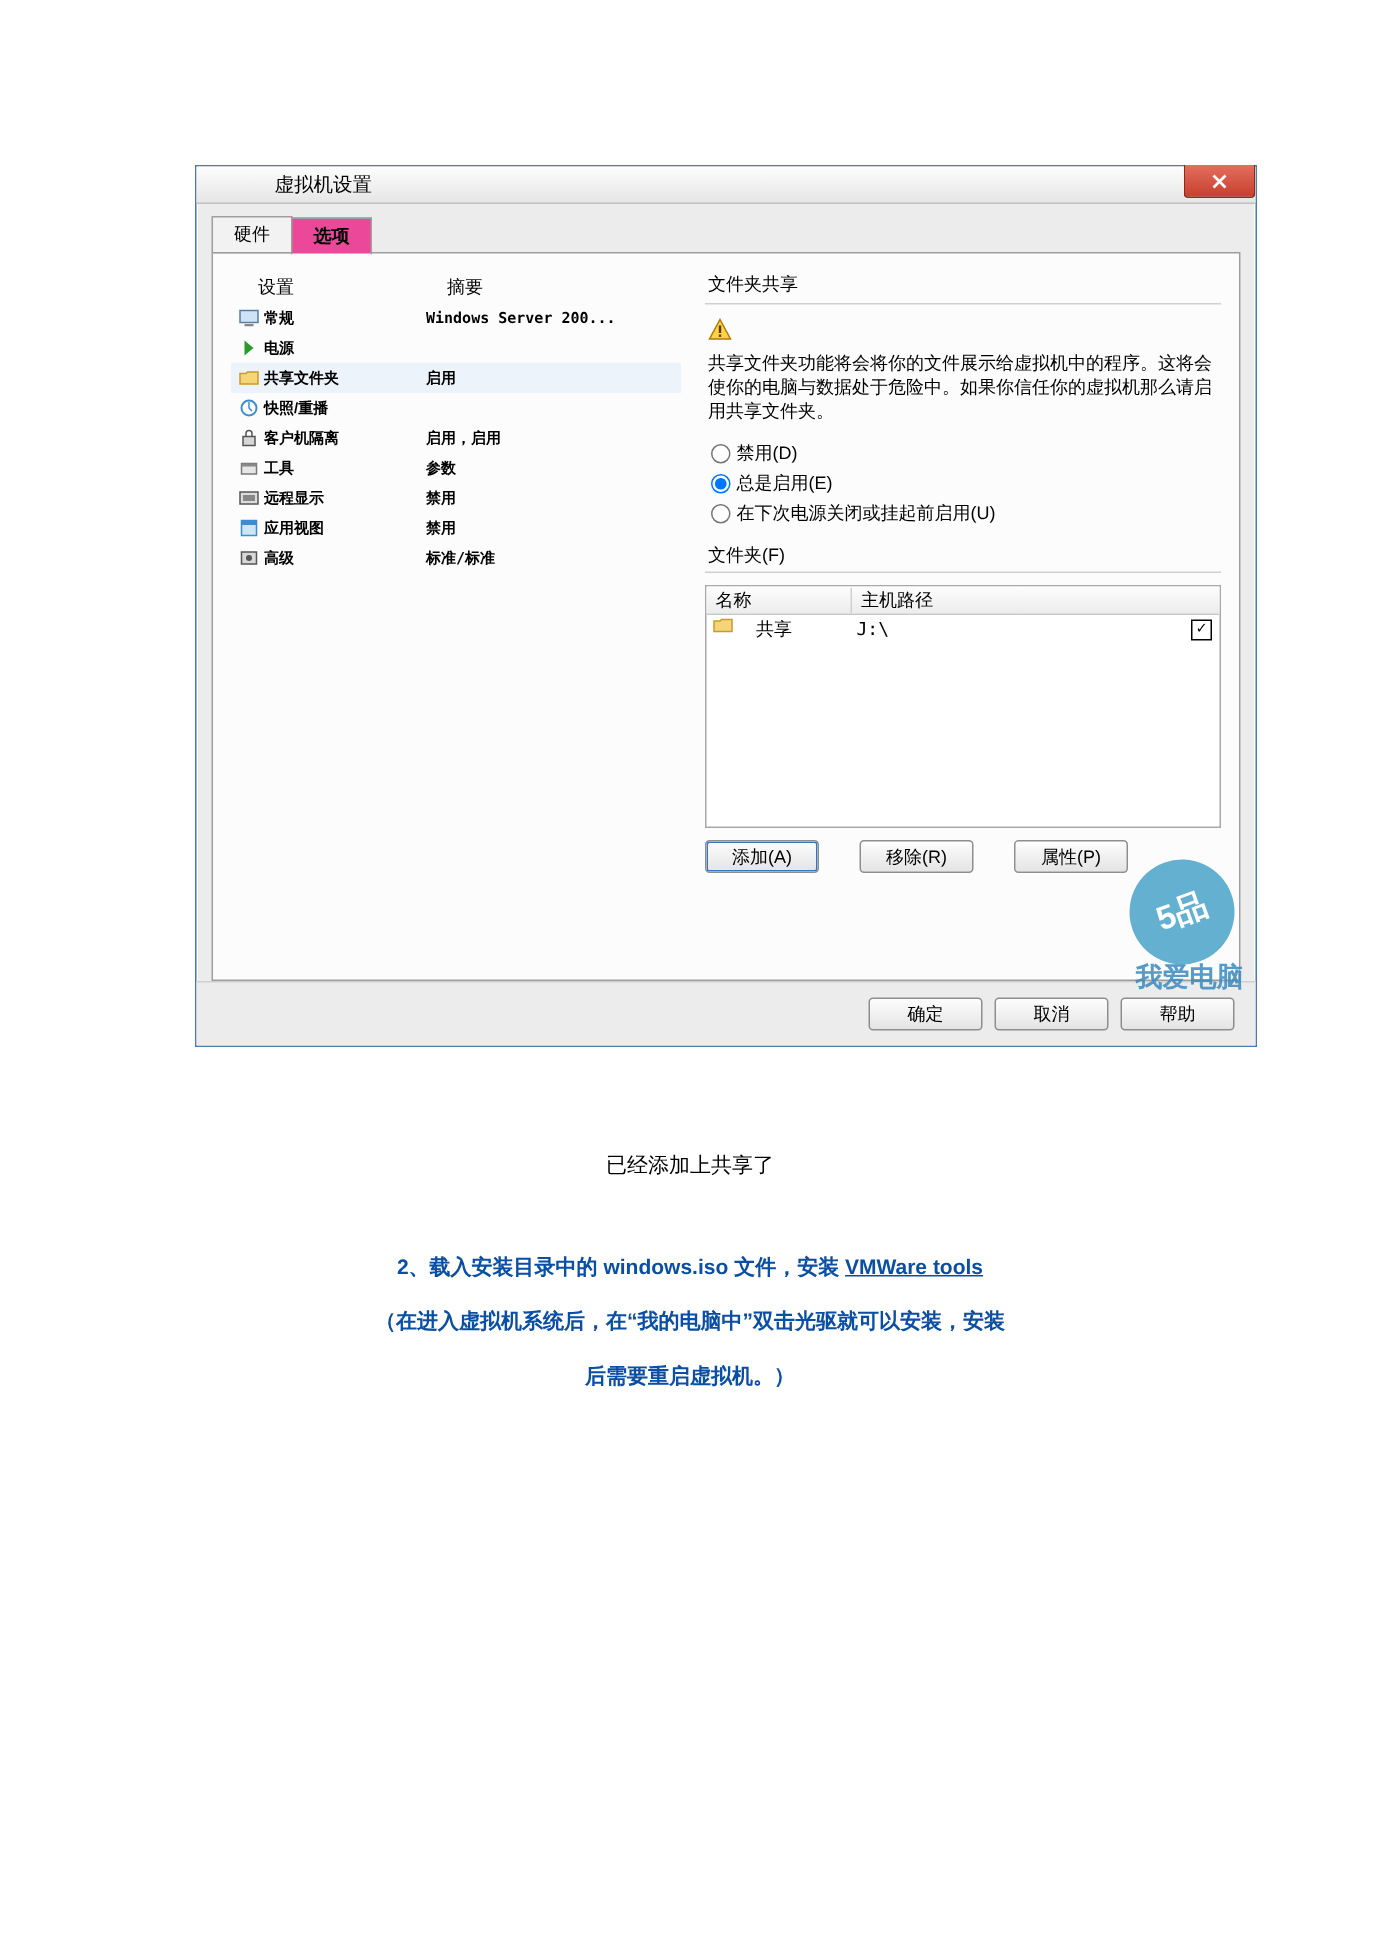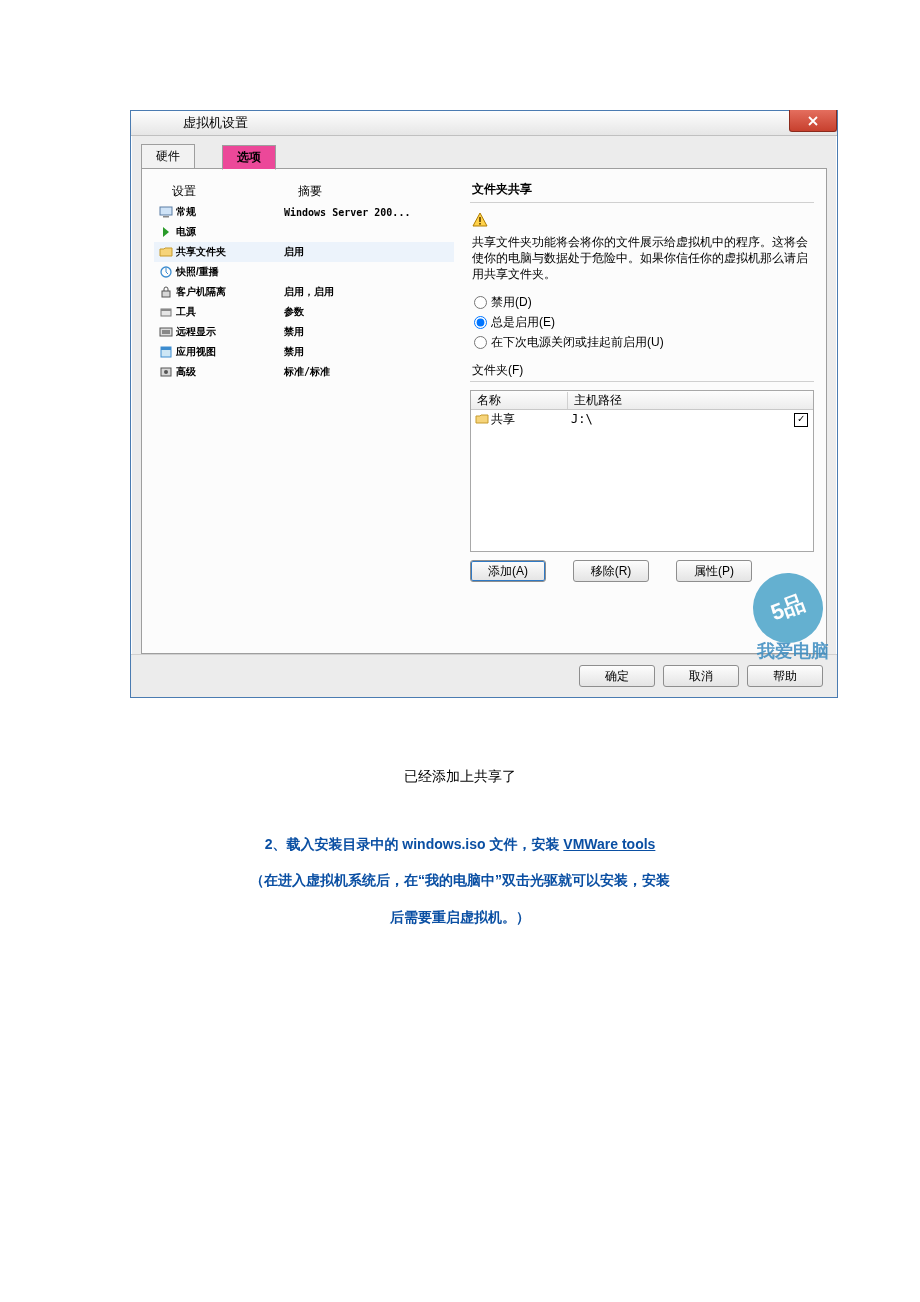--- a/index.html
+++ b/index.html
@@ -52,21 +52,20 @@
     font-size: 12px;
   }
   .tabstrip-area {
     padding: 8px 10px 0 10px;
   }
   .tabstrip {
     display: flex;
     align-items: flex-end;
     position: relative;
     z-index: 2;
-    gap: 28px;
   }
   .tab {
     padding: 3px 14px;
     border: 1px solid #9e9e9e;
     background: #f2f2f2;
     margin-right: -1px;
     cursor: pointer;
     font-size: 12px;
   }
   .tab.active {
@@ -120,21 +119,20 @@
     display: inline-flex;
     align-items: center;
     justify-content: center;
   }
   .srow .label { width: 108px; }
   .srow .summary { flex: 1; font-family: "SimSun", monospace; }
   .group-title {
     font-size: 12px;
     padding: 0 0 6px 2px;
     position: relative;
-    font-weight: bold;
   }
   .group-line {
     border-top: 1px solid #d0d0d0;
     margin: -2px 0 8px 0;
   }
   .warn-row {
     display: flex;
     gap: 6px;
     font-size: 12px;
     line-height: 16px;
@@ -178,21 +176,21 @@
     align-items: center;
   }
   .ft-header .c1 { width: 90px; padding-left: 6px; border-right: 1px solid #d0d0d0;}
   .ft-header .c2 { flex: 1; padding-left: 6px; }
   .ft-row {
     display: flex;
     align-items: center;
     height: 18px;
     font-family: "SimSun", monospace;
   }
-  .ft-row .c1 { width: 90px; padding-left: 4px; display:flex; align-items:center; gap:2px;}
+  .ft-row .c1 { width: 90px; padding-left: 4px; display:flex; align-items:flex-start; gap:15px;}
   .ft-row .c2 { flex: 1; padding-left: 6px; }
   .ft-row .c3 { width: 24px; text-align: center; }
   .chk {
     display:inline-block;
     width:12px; height:12px;
     border:1px solid #000;
     line-height:10px;
     font-size:11px;
     text-align:center;
     background:#fff;

